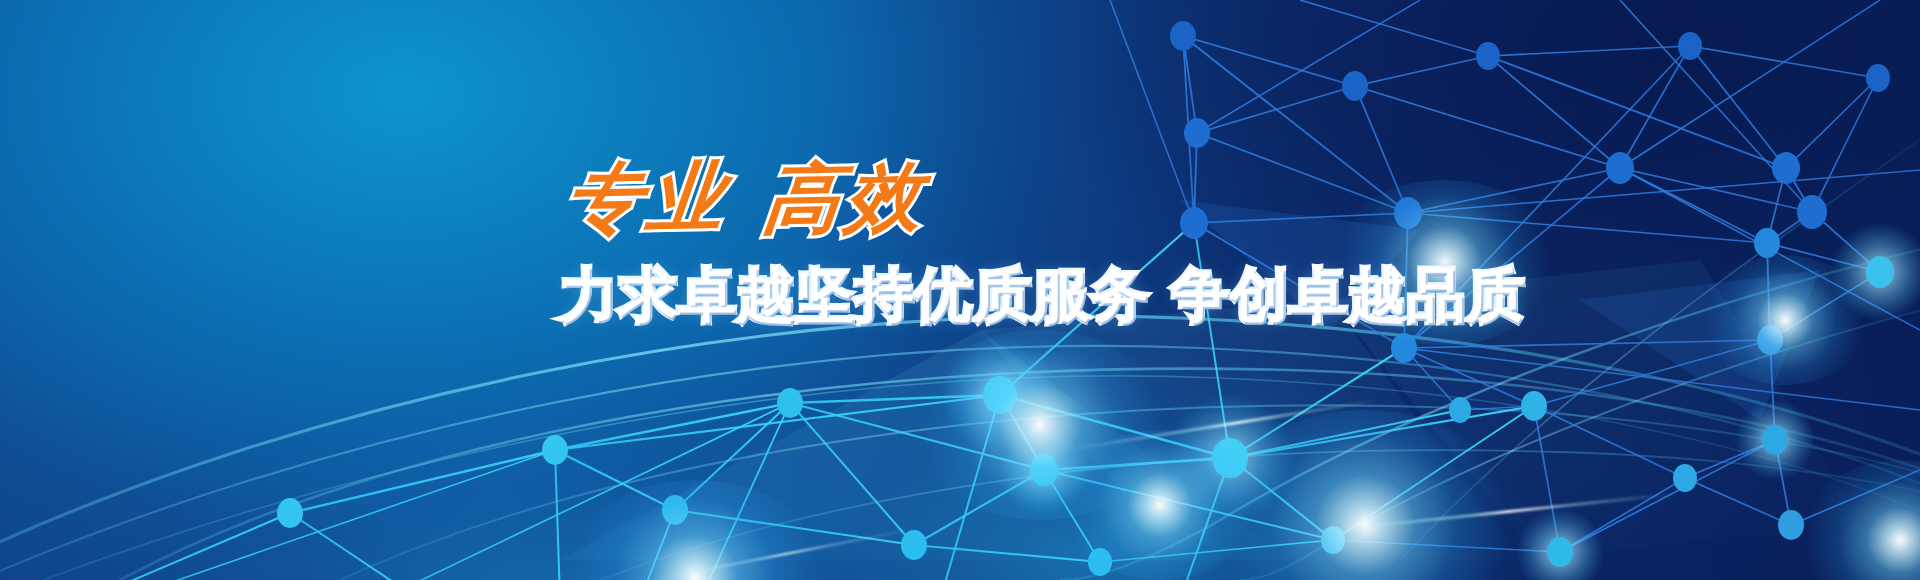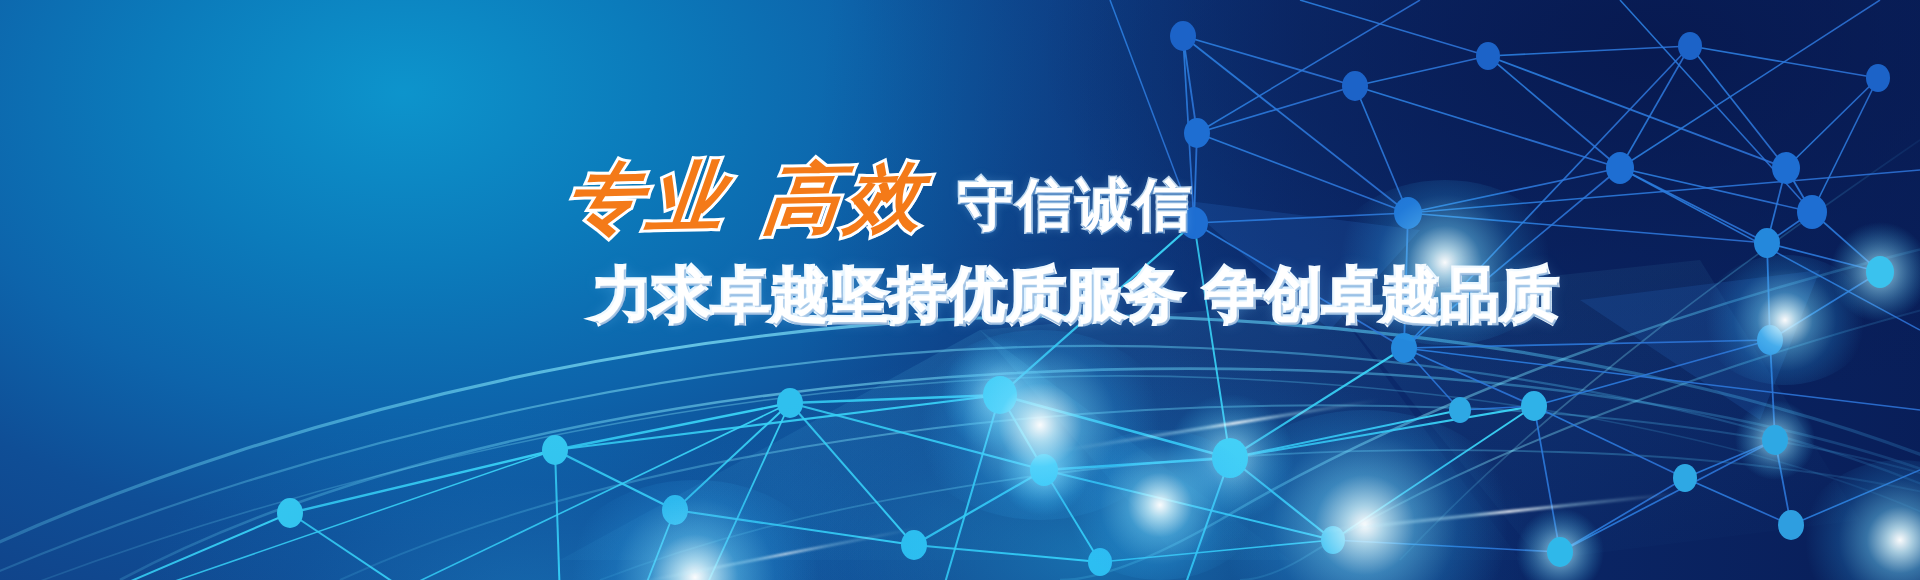--- a/index.html
+++ b/index.html
@@ -134,21 +134,21 @@
     margin-left: 30px;
     -webkit-text-stroke: 3px rgba(230,245,255,0.85);
     paint-order: stroke fill;
     text-shadow:
       1px 2px 0 rgba(25,95,175,0.55),
       0 0 10px rgba(150,215,255,0.35);
   }
 
   .subline {
     position: absolute;
-    left: 594px;
+    left: 560px;
     top: 266px;
     white-space: nowrap;
     pointer-events: auto;
     font-family: "DejaVu Sans", sans-serif;
     font-size: 58px;
     font-weight: bold;
     letter-spacing: 1px;
     color: #ffffff;
     line-height: 1;
     -webkit-text-stroke: 5px #ffffff;
@@ -368,20 +368,19 @@
   <div class="flare-streak" style="left:1060px; top:424px; width:320px; height:3px; transform:rotate(-9deg);"></div>
   <div class="flare-streak" style="left:1300px; top:512px; width:380px; height:3px; transform:rotate(-6deg);"></div>
   <div class="flare-streak" style="left:620px;  top:556px; width:300px; height:2px; transform:rotate(-11deg);"></div>
 
   <div class="copy">
 
     <div class="headline">
       <span class="brush">专业</span>
       <span class="brush-gap"></span>
       <span class="brush">高效</span>
-      <span class="solid-white">守信诚信</span>
     </div>
 
     <div class="subline">力求卓越坚持优质服务  争创卓越品质</div>
 
   </div>
 
 </div>
 
 </body></html>

